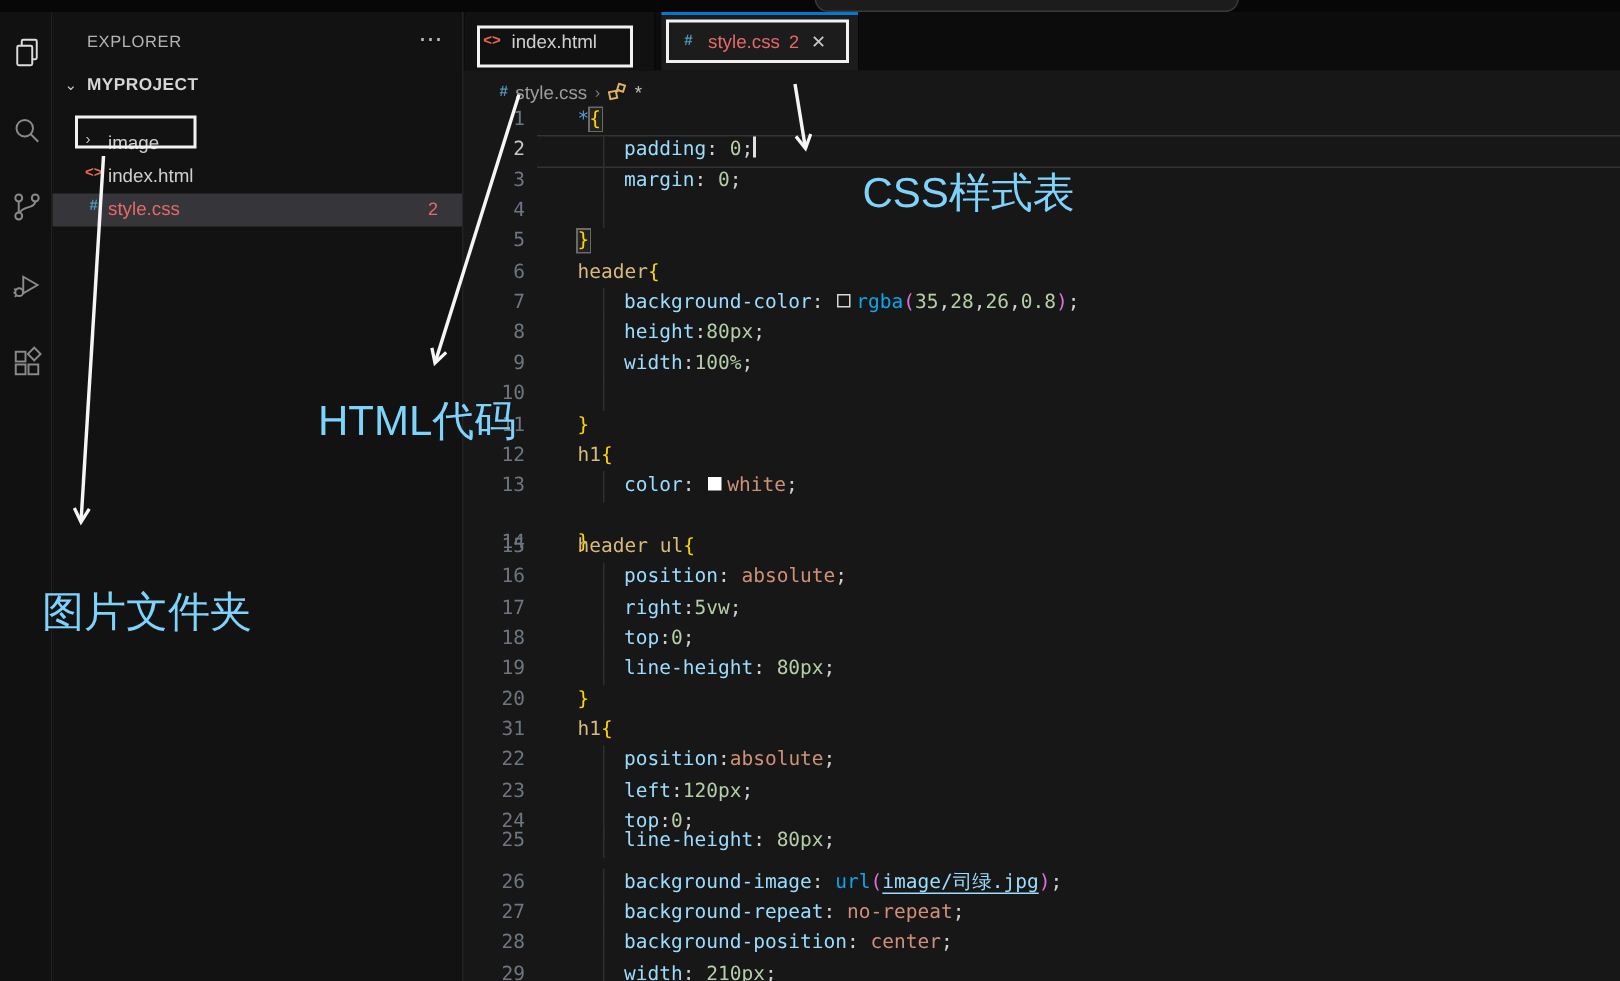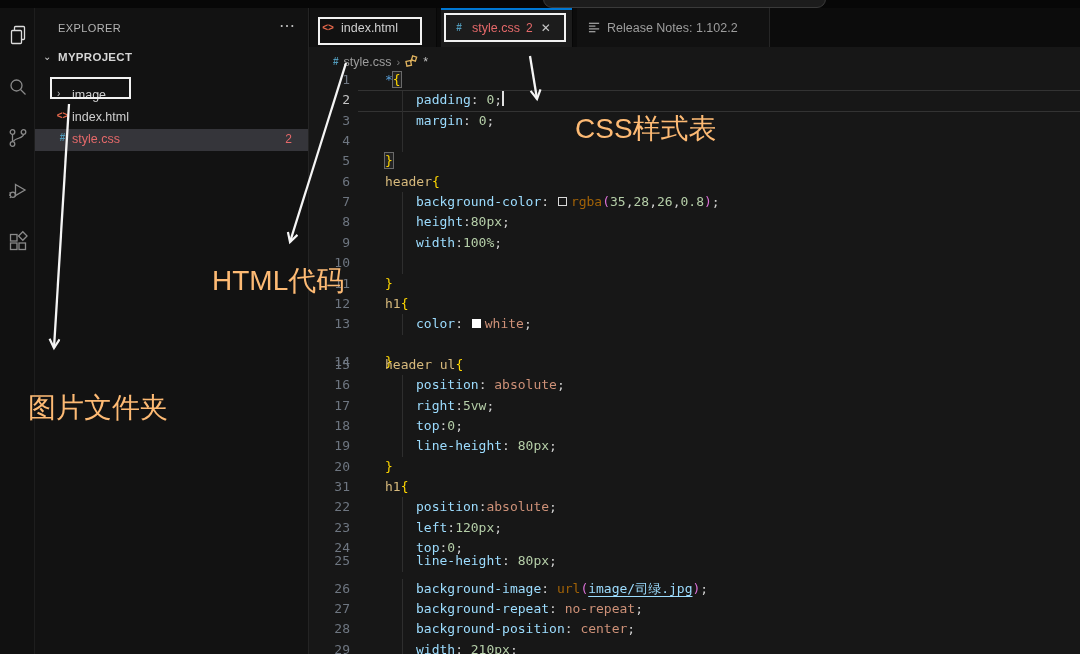--- a/index.html
+++ b/index.html
@@ -65,31 +65,31 @@
     font:13px/20.35px "DejaVu Sans Mono", monospace; cursor:text; }
   .ln { position:absolute; left:0; width:41px; text-align:right; color:#6e7681; }
   .line.cur .ln { color:#c6c6c6; }
   .code { position:absolute; left:76px; top:0; }
   .line.ind .code { padding-left:31px; }
   .line.ind::before { content:""; position:absolute; left:93px; top:0; bottom:0; width:1px; background:#2e2e2e; }
   .line.cur::after { content:""; position:absolute; left:49px; right:0; top:0; height:20px;
     border-top:1px solid #333333; border-bottom:1px solid #333333; pointer-events:none; }
   .tk-prop { color:#9CDCFE; } .tk-punc { color:#d0d0d0; } .tk-num { color:#B5CEA8; }
   .tk-val { color:#CE9178; } .tk-sel { color:#D7BA7D; } .tk-star { color:#569CD6; }
-  .tk-brace { color:#FFD700; } .tk-fn { color:#a16207; } .tk-paren { color:#DA70D6; }
+  .tk-brace { color:#FFD700; } .tk-fn { color:#0ea5e9; } .tk-paren { color:#DA70D6; }
   .tk-bracebox { color:#FFD700; box-shadow:0 0 0 1px #6a6a6a; background:rgba(110,110,110,.15); }
   .tk-link { color:#9CDCFE; text-decoration:underline; text-underline-offset:3px; cursor:pointer; }
   .swatch { display:inline-block; width:9px; height:9px; margin:0 4px 0 1px; }
   .swatch.outline { border:1px solid #d8d8d8; background:transparent; }
   .swatch.fill { background:#ffffff; }
   .cursor { display:inline-block; width:2px; height:15px; background:#e0e0e0; vertical-align:-2px; }
   
   .anno-overlay { position:absolute; left:0; top:0; width:1080px; height:654px; z-index:10; pointer-events:none; }
   .anno-box { position:absolute; border:2px solid #f2f2f2; z-index:11; pointer-events:none; }
-  .anno-label { position:absolute; z-index:11; color:#fdba74; font-size:28px; pointer-events:none;
+  .anno-label { position:absolute; z-index:11; color:#7dd3fc; font-size:28px; pointer-events:none;
     font-family:"Liberation Sans", sans-serif; white-space:nowrap; }
 </style>
 </head>
 <body>
 
 <div class="app">
 
   <div class="titlebar">
     <div class="cmd-center"></div>
   </div>
@@ -160,29 +160,20 @@
     <div class="tabbar">
       <div class="tab tab1">
         <span class="ficon icon-html">&lt;&gt;</span>
         <span>index.html</span>
       </div>
       <div class="tab tab2 active">
         <span class="ficon icon-css">#</span>
         <span>style.css</span>
         <span class="tbadge">2</span>
         <span class="tclose">✕</span>
-      </div>
-      <div class="tab tab3">
-        <svg class="notes-icon" viewBox="0 0 14 14">
-          <line x1="1" y1="2.5" x2="12" y2="2.5"></line>
-            <line x1="1" y1="5.5" x2="8" y2="5.5"></line>
-          <line x1="1" y1="8.5" x2="12" y2="8.5"></line>
-            <line x1="1" y1="11.5" x2="8" y2="11.5"></line>
-        </svg>
-        <span>Release Notes: 1.102.2</span>
       </div>
     </div>
 
     <div class="breadcrumb">
       <span class="ficon icon-css">#</span>
       <span>style.css</span>
       <span class="bc-sep">›</span>
       <span class="bc-sym">
         <svg viewBox="0 0 14 14" fill="none" stroke="#e0b35f" stroke-width="1.4">
           <rect x="1.5" y="6.5" width="5" height="5" transform="rotate(-12 4 9)"></rect>

